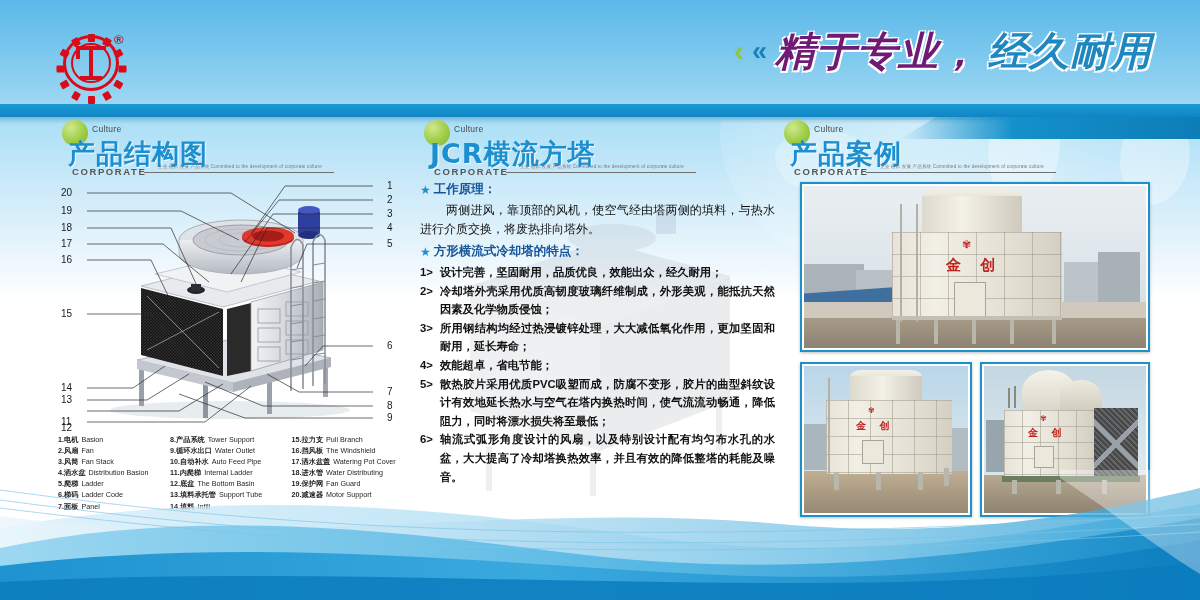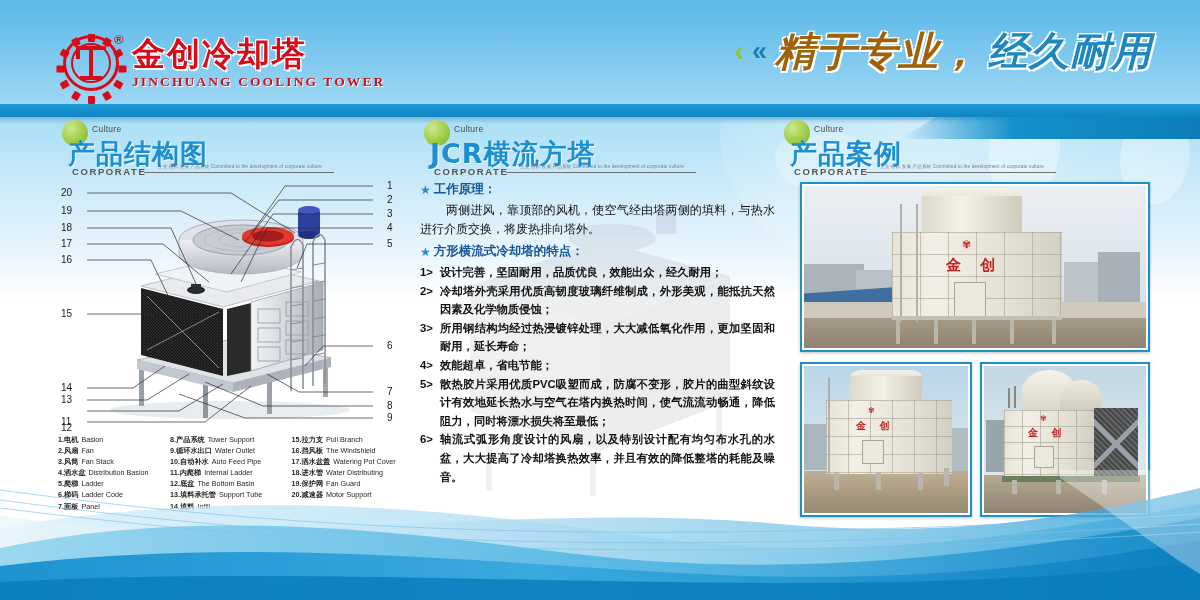--- a/index.html
+++ b/index.html
@@ -77,21 +77,21 @@
   
   .slogan{position:absolute;right:48px;top:30px;display:flex;align-items:center;gap:8px;}
   .chev{font-size:30px;font-weight:bold;line-height:1;}
   .chev1{color:#8ec63f;}
   .chev2{color:#1a7fb5;font-size:27px;}
   .slogan-txt{
     font-family:"DejaVu Sans","Liberation Sans",sans-serif;
     font-size:40px;font-weight:bold;font-style:italic;letter-spacing:1px;line-height:1.05;
     white-space:nowrap;
   }
-  .sl-a{color:#a16207;text-shadow:2px 2px 0 #ffffff,-1.5px -1.5px 0 #ffffff,1.5px -1.5px 0 #fff,-1.5px 1.5px 0 #fff;}
+  .sl-a{color:#701a75;text-shadow:2px 2px 0 #ffffff,-1.5px -1.5px 0 #ffffff,1.5px -1.5px 0 #fff,-1.5px 1.5px 0 #fff;}
   .sl-b{color:#1f87bf;text-shadow:2px 2px 0 #ffffff,-1.5px -1.5px 0 #ffffff,1.5px -1.5px 0 #fff,-1.5px 1.5px 0 #fff;}
 
   
   .sec{position:absolute;}
   .sec .dot{
     position:absolute;left:0;top:0;width:26px;height:26px;border-radius:50%;
     background:radial-gradient(circle at 34% 30%,#cfe98f 0%,#a7d14f 45%,#7fb22e 100%);
   }
   .sec .culture{position:absolute;left:30px;top:4px;font-size:8.5px;color:#4a4a4a;letter-spacing:.3px;}
   .sec .title{
@@ -212,24 +212,20 @@
         <div class="tooth" style="transform:rotate(300deg)"></div>
         <div class="tooth" style="transform:rotate(330deg)"></div>
       </div>
       <div class="gg">
         <i style="left:0;top:0;width:30px;height:4px;"></i>
         <i style="left:13px;top:4px;width:4px;height:26px;"></i>
         <i style="left:4px;top:30px;width:22px;height:4px;"></i>
         <i style="left:0;top:4px;width:4px;height:9px;"></i>
       </div>
       <span class="reg">®</span>
-    </div>
-    <div class="logo-text">
-      <span class="logo-cn">金创冷却塔</span>
-      <span class="logo-en">JINCHUANG COOLING TOWER</span>
     </div>
   </div>
 
   <div class="slogan">
     <span class="chev chev1">‹</span>
     <span class="chev chev2">«</span>
     <span class="slogan-txt sl-a">精于专业，</span>
     <span class="slogan-txt sl-b">经久耐用</span>
   </div>
 

